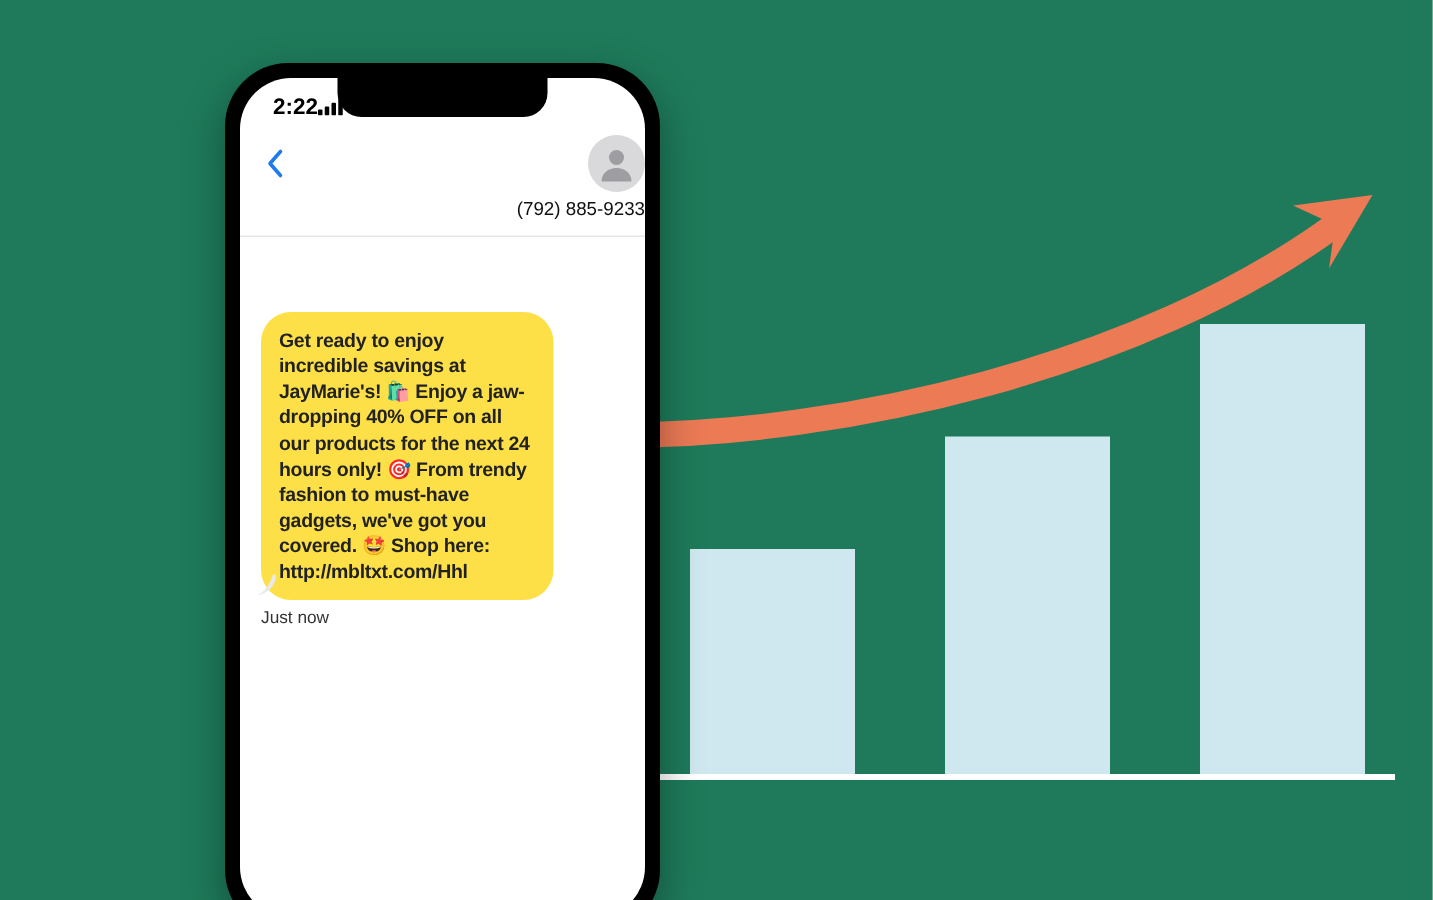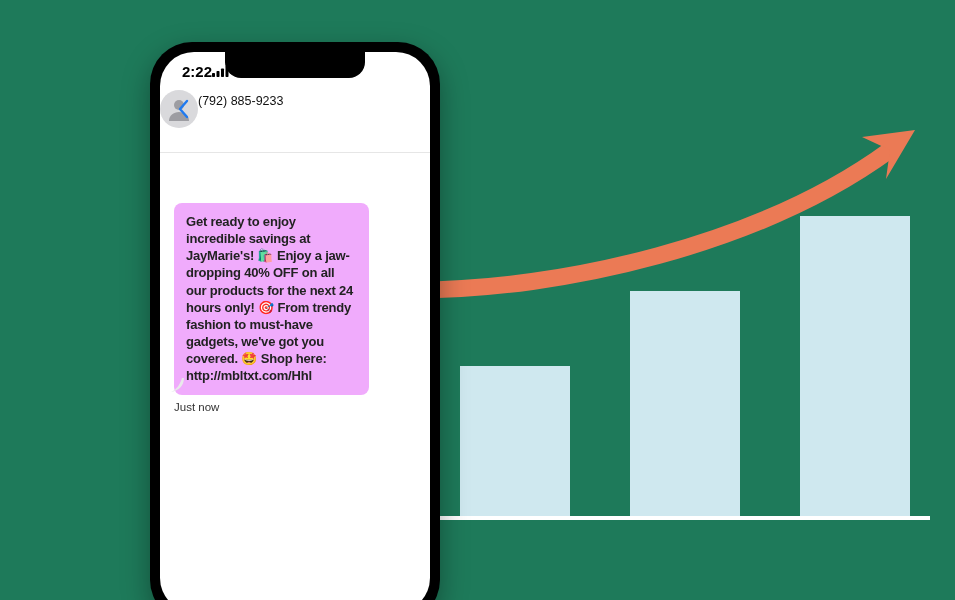--- a/index.html
+++ b/index.html
@@ -97,23 +97,23 @@
     font-weight: 700;
     color: #000;
   }
   .status-right { display: flex; align-items: center; gap: 5px; }
   .status-right svg { display: block; }
 
   
   .msg-header {
     position: relative;
     display: flex;
-    flex-direction: row;
-    align-items: flex-start;
-    padding-bottom: 24px;
+    flex-direction: column;
+    align-items: flex-end;
+    padding-bottom: 11px;
     border-bottom: 1px solid #e6e6e6;
   }
   .back-arrow {
     position: absolute;
     left: 10px;
     top: 6px;
     width: 26px;
     height: 26px;
     display: flex;
     align-items: center;
@@ -136,22 +136,22 @@
     color: #111;
     margin-top: 4px;
   }
 
   
   .thread {
     padding: 50px 14px 0 14px;
   }
   .bubble {
     width: 195px;
-    background: #f0abfc;
-    border-radius: 8px;
+    background: #fde047;
+    border-radius: 20px;
     padding: 10px 12px;
     font-size: 13px;
     line-height: 1.32;
     font-weight: 600;
     color: #222;
     letter-spacing: -0.2px;
     position: relative;
   }
   .bubble-tail {
     position: absolute;

